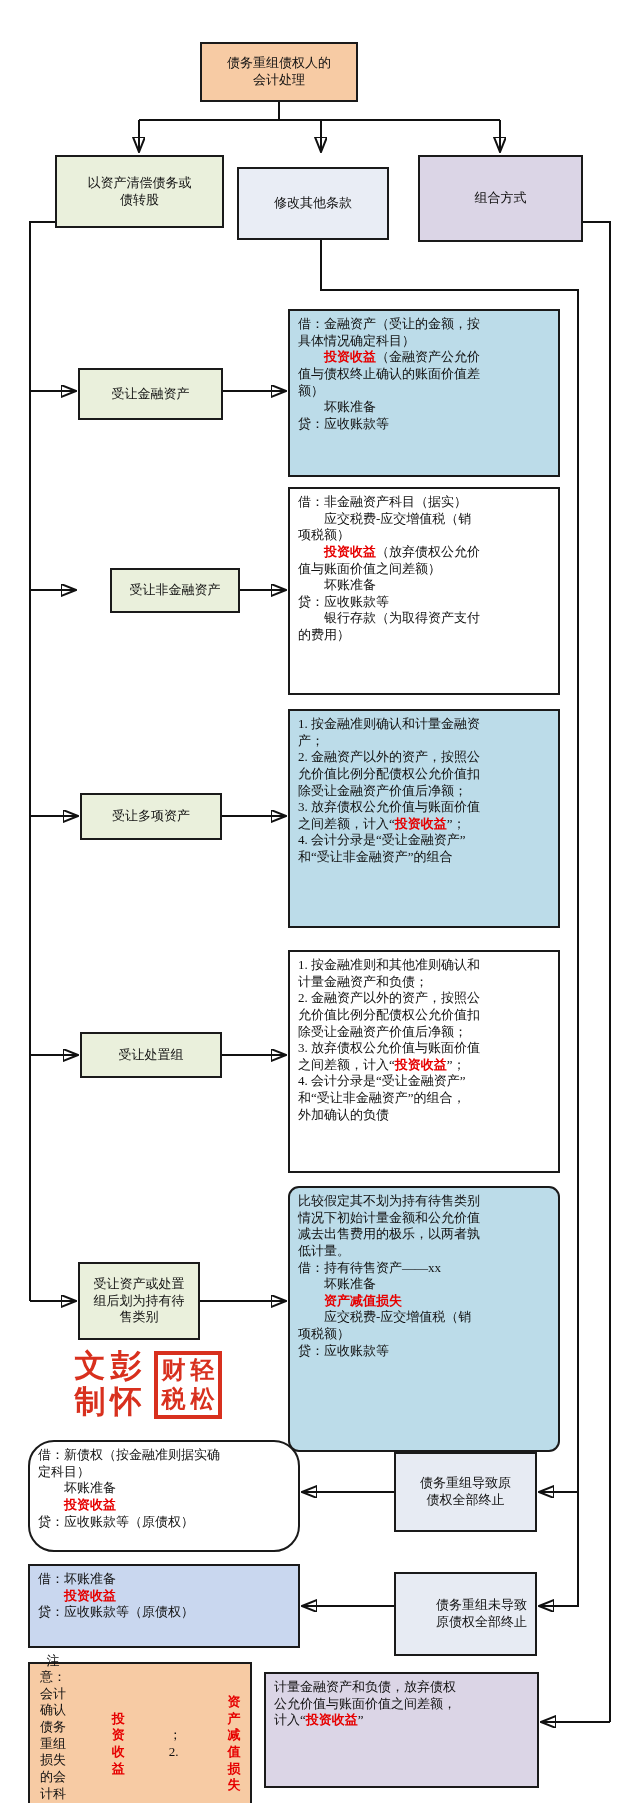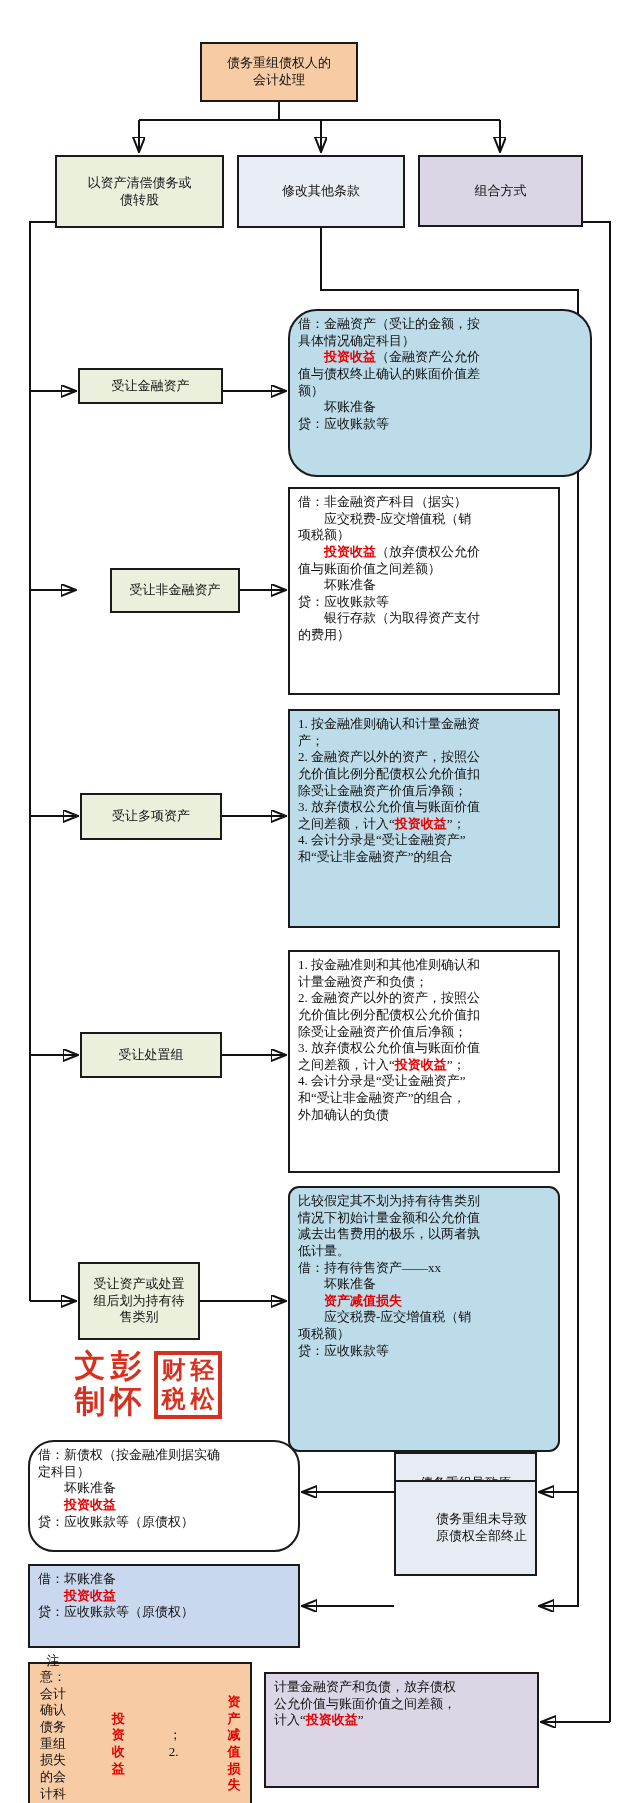--- a/index.html
+++ b/index.html
@@ -67,32 +67,32 @@
     <path d="M394,1492 H303" marker-end="url(#ah)"></path>
     <path d="M394,1606 H303" marker-end="url(#ah)"></path>
     <path d="M610,1722 H542" marker-end="url(#ah)"></path>
   </svg>
 
   <div class="box peach center pre" style="left:200px;top:42px;width:158px;height:60px;">债务重组债权人的
 会计处理</div>
 
   <div class="box green center pre" style="left:55px;top:155px;width:169px;height:73px;">以资产清偿债务或
 债转股</div>
-  <div class="box lblue center pre" style="left:237px;top:155px;width:168px;height:73px;">修改其他条款</div>
-  <div class="box purple center pre" style="left:418px;top:155px;width:165px;height:72px;">组合方式</div>
+  <div class="box lblue center pre" style="left:237px;top:167px;width:152px;height:73px;">修改其他条款</div>
+  <div class="box purple center pre" style="left:418px;top:155px;width:165px;height:87px;">组合方式</div>
 
-  <div class="box green center pre" style="left:78px;top:368px;width:145px;height:36px;">受让金融资产</div>
+  <div class="box green center pre" style="left:78px;top:368px;width:145px;height:52px;">受让金融资产</div>
   <div class="box green center pre" style="left:78px;top:568px;width:130px;height:45px;margin-left:32px;">受让非金融资产</div>
   <div class="box green center pre" style="left:80px;top:793px;width:142px;height:47px;">受让多项资产</div>
   <div class="box green center pre" style="left:80px;top:1032px;width:142px;height:46px;">受让处置组</div>
   <div class="box green center pre" style="left:78px;top:1262px;width:122px;height:78px;">受让资产或处置
 组后划为持有待
 售类别</div>
 
-  <div class="box blue rich" style="left:288px;top:309px;width:304px;height:168px;border-radius:29px;"><span>借：金融资产（受让的金额，按
+  <div class="box blue rich" style="left:288px;top:309px;width:272px;height:168px;"><span>借：金融资产（受让的金额，按
 具体情况确定科目）
 　　</span><span class="red">投资收益</span><span>（金融资产公允价
 值与债权终止确认的账面价值差
 额）
 　　坏账准备
 贷：应收账款等</span></div>
   <div class="box white rich" style="left:288px;top:487px;width:272px;height:208px;"><span>借：非金融资产科目（据实）
 　　应交税费-应交增值税（销
 项税额）
 　　</span><span class="red">投资收益</span><span>（放弃债权公允价
@@ -148,21 +148,21 @@
 定科目）
 　　坏账准备
 　　</span><span class="red">投资收益</span><span>
 贷：应收账款等（原债权）</span></div>
   <div class="box grey center pre" style="left:394px;top:1452px;width:143px;height:80px;">债务重组导致原
 债权全部终止</div>
 
   <div class="box peri rich" style="left:28px;top:1564px;width:272px;height:84px;"><span>借：坏账准备
 　　</span><span class="red">投资收益</span><span>
 贷：应收账款等（原债权）</span></div>
-  <div class="box grey center pre" style="left:394px;top:1480px;width:143px;height:96px;padding-left:32px;">债务重组未导致
+  <div class="box grey center pre" style="left:394px;top:1572px;width:143px;height:84px;padding-left:32px;">债务重组未导致
 原债权全部终止</div>
 
   <div class="box peach center rich" style="left:28px;top:1662px;width:224px;height:164px;text-align:center;gap:44px;"><span>注意：会计确认债务重组
 损失的会计科目：
 1. </span><span class="red">投资收益</span><span>；
 2. </span><span class="red">资产减值损失</span></div>
   <div class="box purple rich" style="left:264px;top:1672px;width:275px;height:116px;"><span>计量金融资产和负债，放弃债权
 公允价值与账面价值之间差额，
 计入“</span><span class="red">投资收益</span><span>”</span></div>
 

